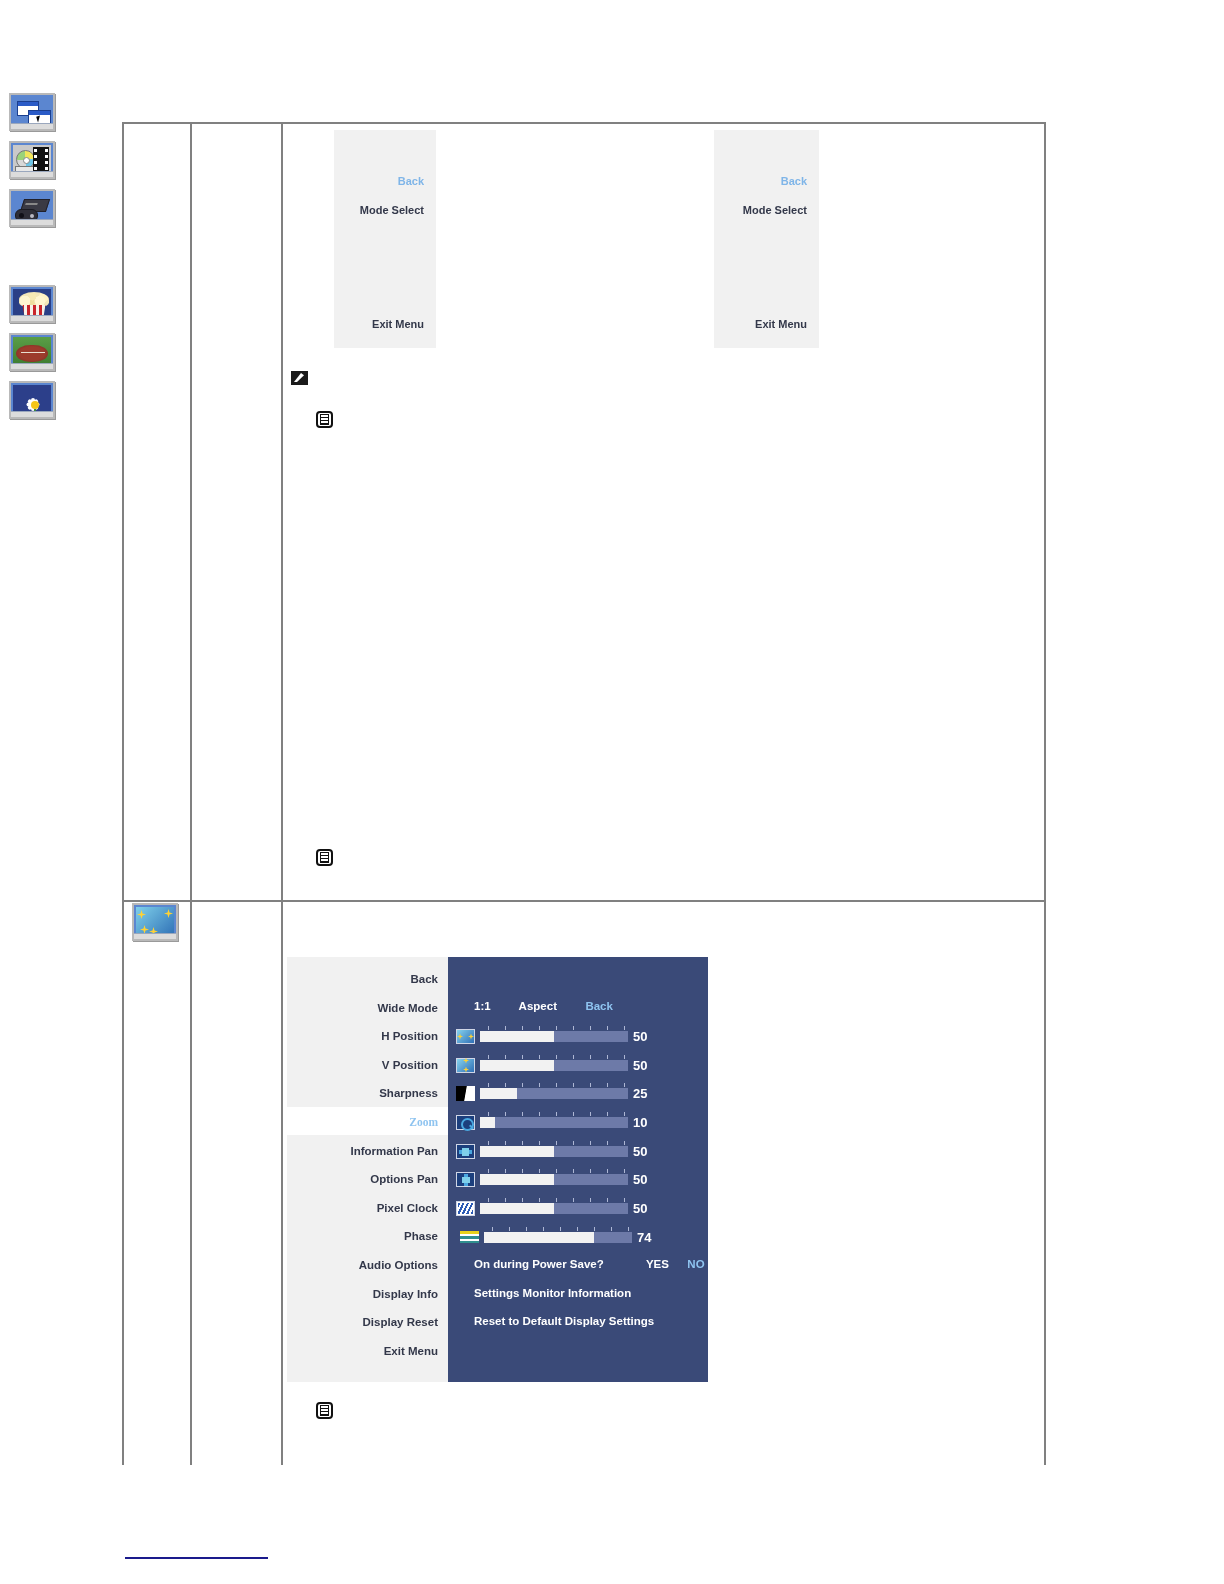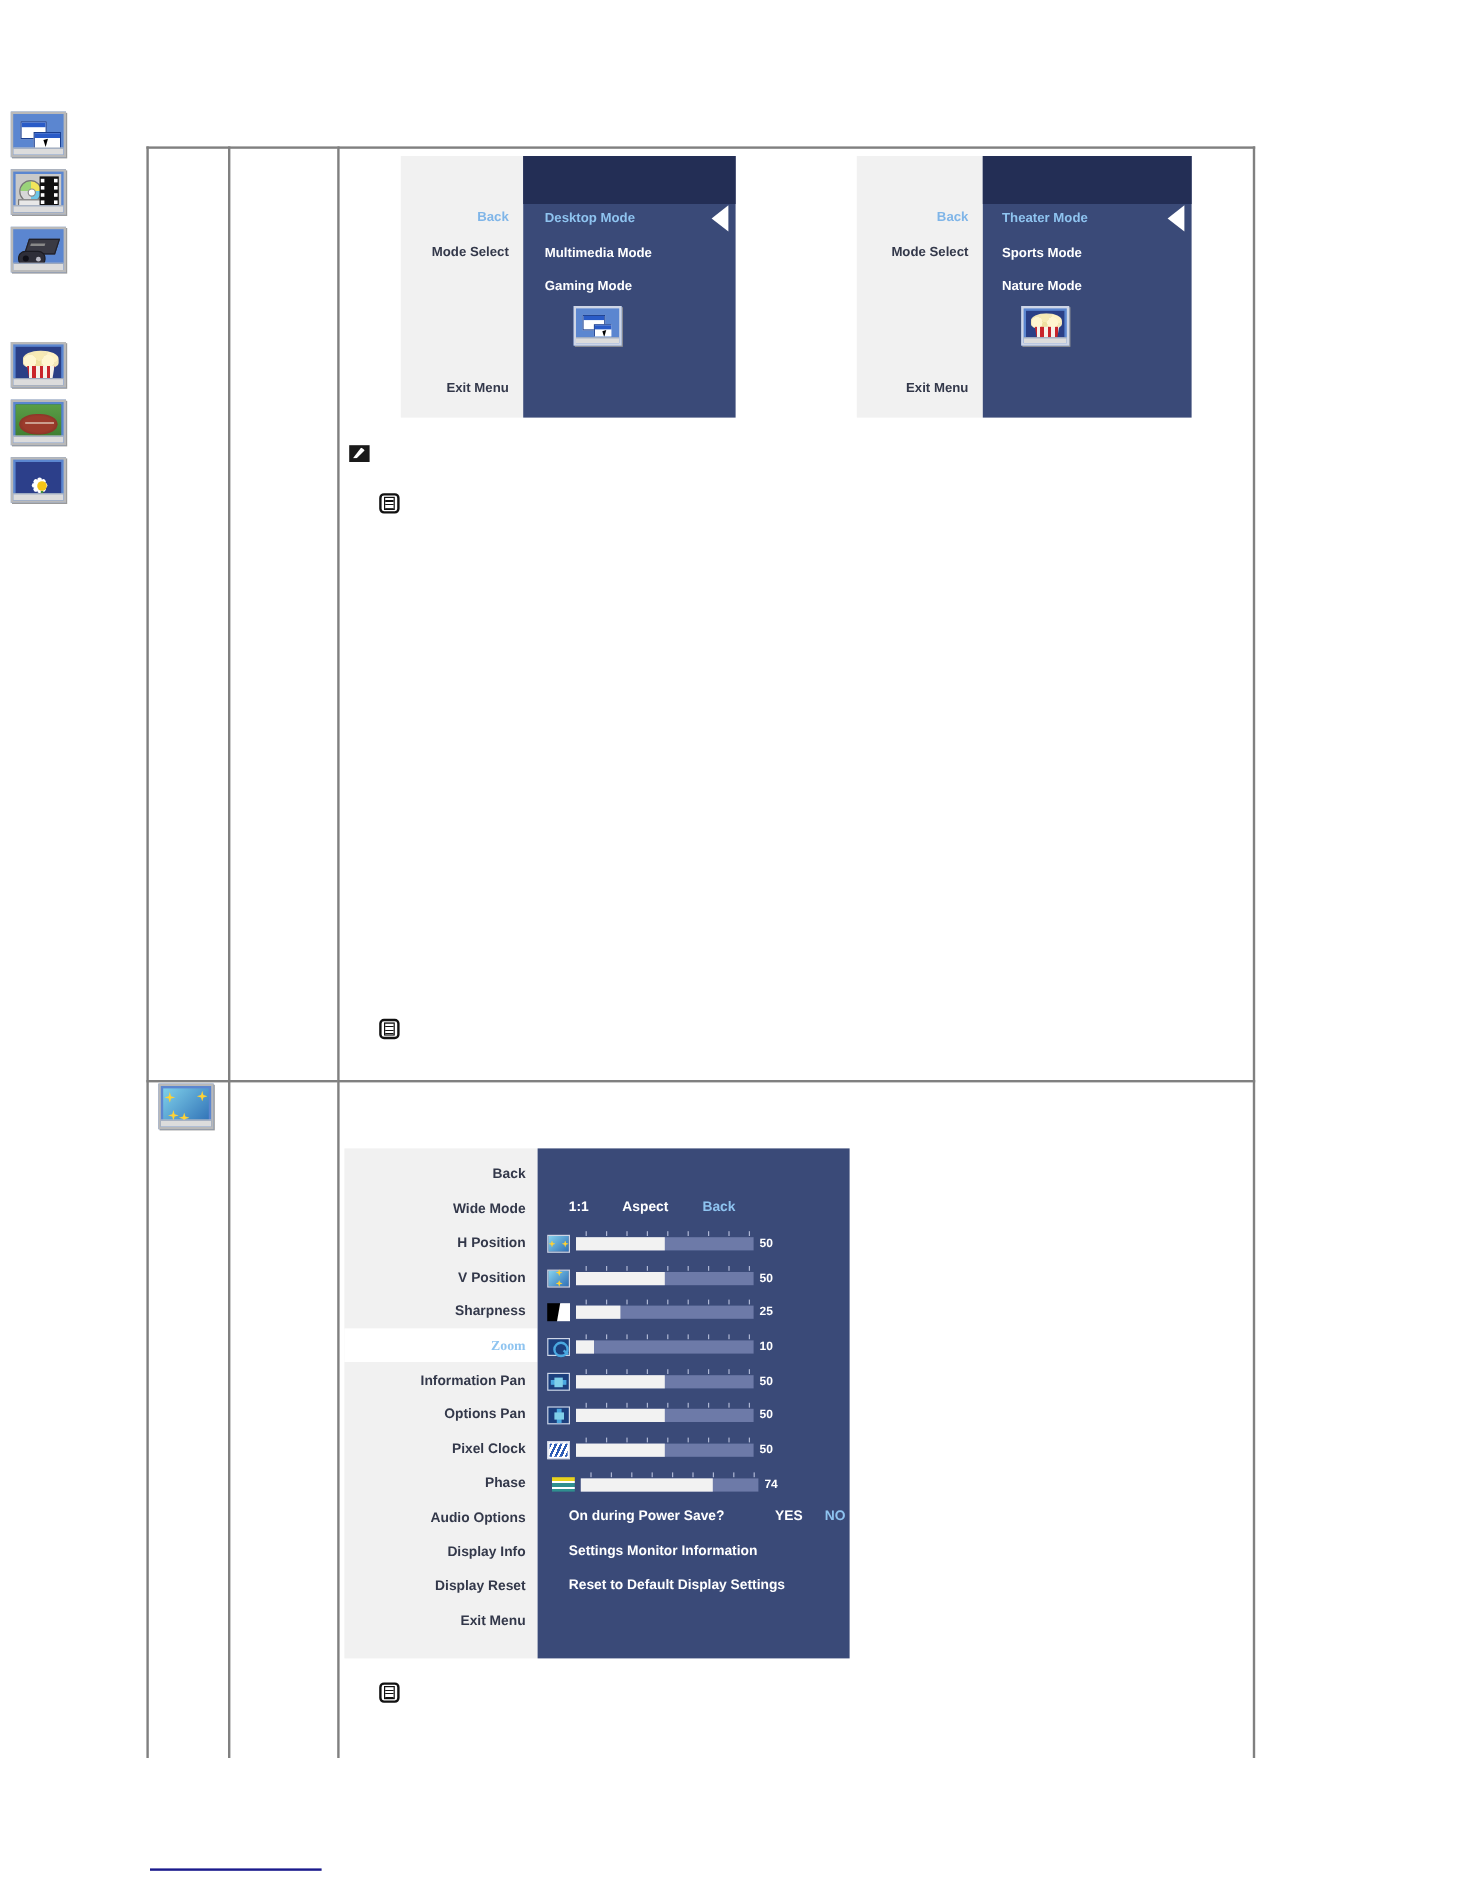--- a/index.html
+++ b/index.html
@@ -120,21 +120,21 @@
   .osd2 .body{width:260px;background:#3a4a78;position:relative;}
   .r-lbl{position:absolute;right:10px;color:#33384a;font-weight:bold;font-size:11.5px;white-space:nowrap;}
   .r-lbl.sel{color:#8fc4f0;font-family:Liberation Serif, serif;}
   .hi-row{position:absolute;left:0;right:0;height:28px;background:#ffffff;}
   .srow{position:absolute;left:0;display:flex;align-items:center;height:16px;}
   .sico{width:19px;height:15px;position:relative;margin-right:5px;flex:none;border:1px solid #cfd6e6;box-sizing:border-box;}
   .bar{position:relative;width:148px;height:11px;background:#6d7aa8;}
   .bar .fill{position:absolute;left:0;top:0;bottom:0;background:#f2f2f2;}
   .ticks{position:absolute;left:0;top:-5px;width:148px;height:5px;}
   .ticks i{position:absolute;top:0;width:1px;height:4px;background:#aeb7d4;}
-  .val{color:#fff;font-weight:bold;font-size:10px;margin-left:5px;text-align:center;}
+  .val{color:#fff;font-weight:bold;font-size:13px;margin-left:5px;text-align:center;}
   .txtrow{position:absolute;left:26px;color:#ffffff;font-weight:bold;font-size:11.5px;white-space:nowrap;}
   .txtrow .no{color:#8fc4f0;}
 
   
   .si-hp{background:linear-gradient(135deg,#86d3ee,#2f6fb6);}
   .si-hp::before,.si-hp::after{content:"";position:absolute;top:4px;width:6px;height:6px;background:#ffd234;
      clip-path:polygon(50% 0,62% 38%,100% 50%,62% 62%,50% 100%,38% 62%,0 50%,38% 38%);}
   .si-hp::before{left:0}.si-hp::after{right:0}
   .si-vp{background:linear-gradient(135deg,#86d3ee,#2f6fb6);}
   .si-vp::before,.si-vp::after{content:"";position:absolute;left:6px;width:6px;height:6px;background:#ffd234;
@@ -271,60 +271,27 @@
     <div class="base"></div>
   </div>
 </div>
 
 <div class="osd" style="left:334px;top:130px;">
   <div class="labels" style="width:102px;height:218px;">
     <div class="lbl lt" style="top:45px">Back</div>
     <div class="lbl" style="top:74px">Mode Select</div>
     <div class="lbl" style="top:188px">Exit Menu</div>
   </div>
-  <div class="body" style="width:177px;height:218px;">
-    <div class="bodytop"></div>
-    <div class="opt sel" style="left:18px;top:46px">Desktop Mode</div>
-    <div class="opt" style="left:18px;top:75px">Multimedia Mode</div>
-    <div class="opt" style="left:18px;top:103px">Gaming Mode</div>
-    <div class="arrow" style="right:6px;top:41px"></div>
-    <div style="position:absolute;left:42px;top:125px;">
-      <div class="mon-ico" style="width:40px;height:33px;border-color:#cfd6e6;">
-        <div class="screen ic-desktop" style="transform:scale(.86);transform-origin:0 0">
-          <div class="w1"></div>
-            <div class="w2"></div>
-            <div class="cur"></div>
-        </div>
-        <div class="base" style="height:4px"></div>
-      </div>
-    </div>
-  </div>
 </div>
 
 <div class="osd" style="left:714px;top:130px;">
   <div class="labels" style="width:105px;height:218px;">
     <div class="lbl lt" style="top:45px">Back</div>
     <div class="lbl" style="top:74px">Mode Select</div>
     <div class="lbl" style="top:188px">Exit Menu</div>
-  </div>
-  <div class="body" style="width:174px;height:218px;">
-    <div class="bodytop"></div>
-    <div class="opt sel" style="left:16px;top:46px">Theater Mode</div>
-    <div class="opt" style="left:16px;top:75px">Sports Mode</div>
-    <div class="opt" style="left:16px;top:103px">Nature Mode</div>
-    <div class="arrow" style="right:6px;top:41px"></div>
-    <div style="position:absolute;left:32px;top:125px;">
-      <div class="mon-ico" style="width:40px;height:33px;border-color:#cfd6e6;">
-        <div class="screen ic-pop">
-          <div class="corn" style="left:4px;top:2px;width:26px;height:13px"></div>
-          <div class="cup" style="left:6px;top:13px;width:23px;height:14px"></div>
-        </div>
-        <div class="base" style="height:4px"></div>
-      </div>
-    </div>
   </div>
 </div>
 
 <div class="note-ico" style="left:291px;top:371px"></div>
 <div class="ph-ico" style="left:316px;top:411px">
   <div class="ring"></div>
     <div class="doc"></div>
   </div>
 <div class="ph-ico" style="left:316px;top:849px">
   <div class="ring"></div>

